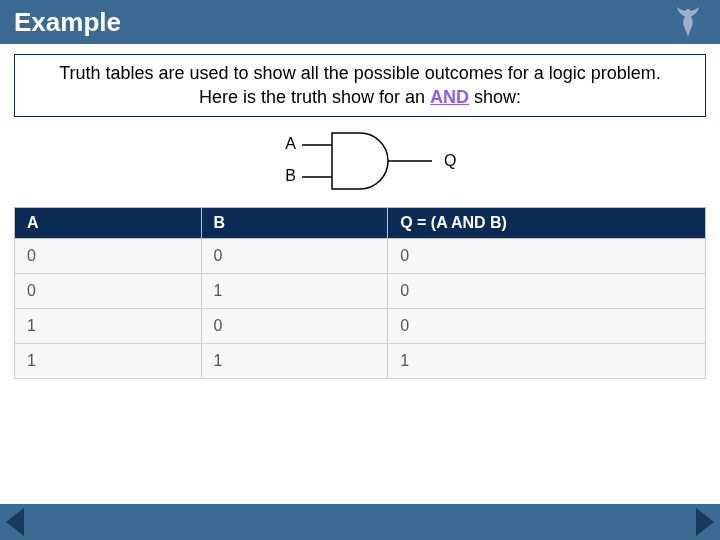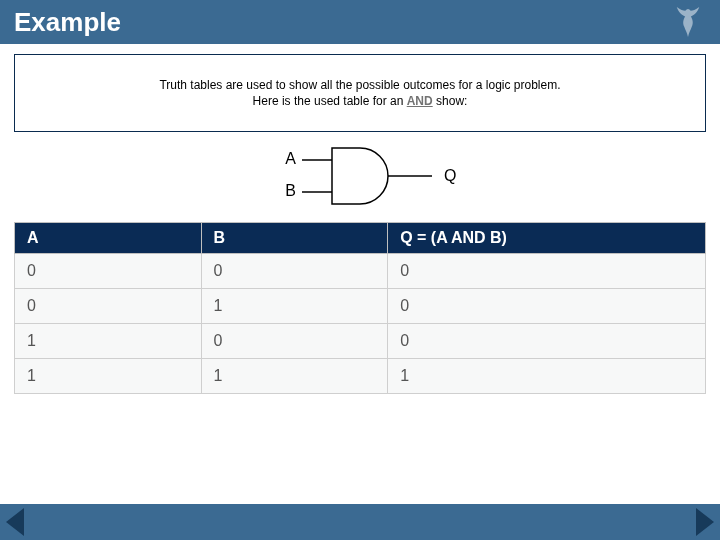--- a/index.html
+++ b/index.html
@@ -31,26 +31,26 @@
     display: flex;
     align-items: center;
     justify-content: center;
   }
   .intro-box {
     margin: 10px 14px 8px 14px;
     border: 1px solid #0a2b4f;
     background: #fff;
     color: #000;
     text-align: center;
-    padding: 22px 10px;
-    font-size: 12px;
+    padding: 6px 10px;
+    font-size: 18px;
     line-height: 1.35;
   }
   .intro-box .and-word {
-    color: #737373;
+    color: #8b5cf6;
     font-weight: bold;
     text-decoration: underline;
   }
   .gate-diagram {
     display: flex;
     justify-content: center;
     margin: 6px 0 10px 0;
   }
   .truth-table {
     width: calc(100% - 28px);
@@ -101,21 +101,21 @@
   <div class="logo">
     <svg viewBox="0 0 32 36" width="30" height="34">
       <path fill="#cfdbe6" d="M4 2c2 6 6 9 9 10-2 3-3 7-1 11 1 3 3 6 4 11 1-5 3-8 4-11 2-4 1-8-1-11 3-1 7-4 9-10-4 3-7 4-9 4-1-1-2-2-3-2s-2 1-3 2c-2 0-5-1-9-4z"></path>
     </svg>
   </div>
 </div>
 
 <div class="intro-box">
   <div>Truth tables are used to show all the possible outcomes for a logic problem.</div>
   <div>
-    <span>Here is the used table for an </span><span class="and-word">AND</span><span> show:</span>
+    <span>Here is the truth show for an </span><span class="and-word">AND</span><span> show:</span>
   </div>
 </div>
 
 <div class="gate-diagram">
   <svg width="240" height="72" viewBox="0 0 240 72">
     <text x="56" y="24" font-size="16" fill="#000" text-anchor="end">A</text>
     <text x="56" y="56" font-size="16" fill="#000" text-anchor="end">B</text>
     <line x1="62" y1="20" x2="92" y2="20" stroke="#000" stroke-width="1.5"></line>
     <line x1="62" y1="52" x2="92" y2="52" stroke="#000" stroke-width="1.5"></line>
     <path d="M92 8 L120 8 A28 28 0 0 1 120 64 L92 64 Z" fill="none" stroke="#000" stroke-width="1.5"></path>

